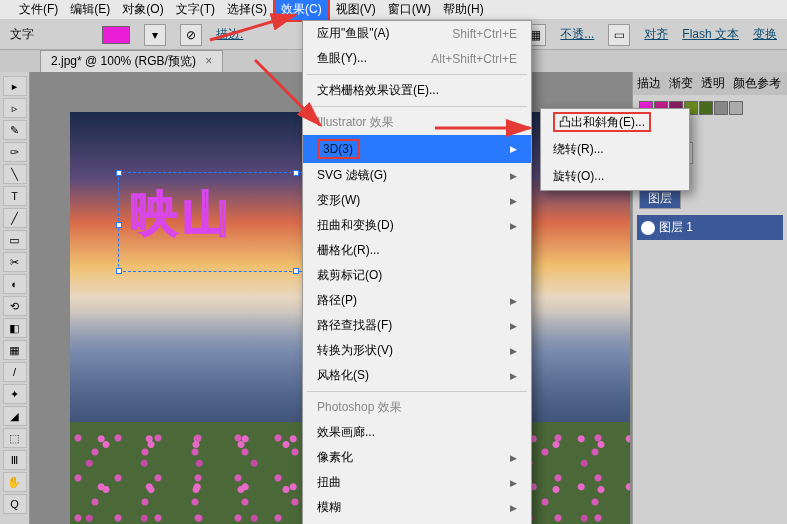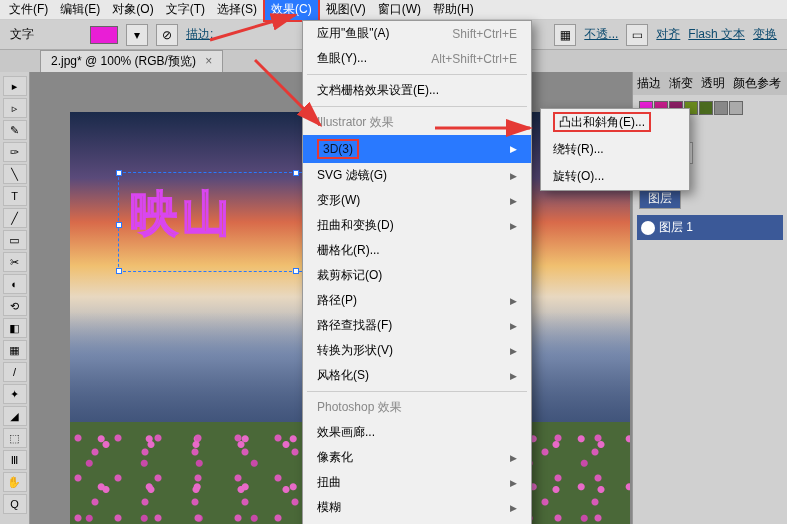--- a/index.html
+++ b/index.html
@@ -1,21 +1,21 @@
 <!DOCTYPE html>
 <html><head>
 <meta charset="utf-8">
 <style>
 *{margin:0;padding:0;box-sizing:border-box;font-family:"Microsoft YaHei","SimSun",sans-serif;font-size:12px}
 body{width:787px;height:524px;background:#d4d4d4;overflow:hidden;position:relative}
-.menubar{background:#e8e8e8;height:20px;display:flex;align-items:center;padding:0 3px;border-bottom:1px solid #ccc}
+.menubar{background:#e8e8e8;height:20px;display:flex;align-items:center;padding:0 13px;border-bottom:1px solid #ccc}
 .menubar span{padding:2px 6px;cursor:pointer}
 .menubar .hl{background:#2979ff;color:#fff}
 .red-box{border:2px solid #e53935;padding:1px 4px}
-.toolbar{background:#d0d0d0;height:30px;display:flex;align-items:center;padding:0 10px;gap:8px;border-bottom:1px solid #aaa}
+.toolbar{background:#d0d0d0;height:30px;display:flex;align-items:center;padding:0 10px;gap:14px;border-bottom:1px solid #aaa}
 .swatch{width:28px;height:18px;border:1px solid #666;display:inline-block}
 .magenta{background:#e91ed6}
 .tool-btn{width:22px;height:22px;background:#e5e5e5;border:1px solid #999;display:inline-flex;align-items:center;justify-content:center}
 .tabbar{background:#c8c8c8;height:22px;display:flex;align-items:flex-end;padding-left:40px;gap:6px}
 .tab{background:#ddd;padding:2px 10px;border:1px solid #999;border-bottom:none}
 .close-x{margin-left:6px;color:#666}
 .workspace{position:absolute;top:72px;left:0;right:0;bottom:0;display:flex}
 .left-tools{width:30px;background:#d0d0d0;display:flex;flex-direction:column;padding-top:4px;gap:2px;align-items:center;border-right:1px solid #999}
 .left-tools .t{width:24px;height:20px;background:#d8d8d8;border:1px solid #bbb;display:flex;align-items:center;justify-content:center;font-size:11px}
 .canvas{flex:1;position:relative;background:#888;overflow:hidden}

